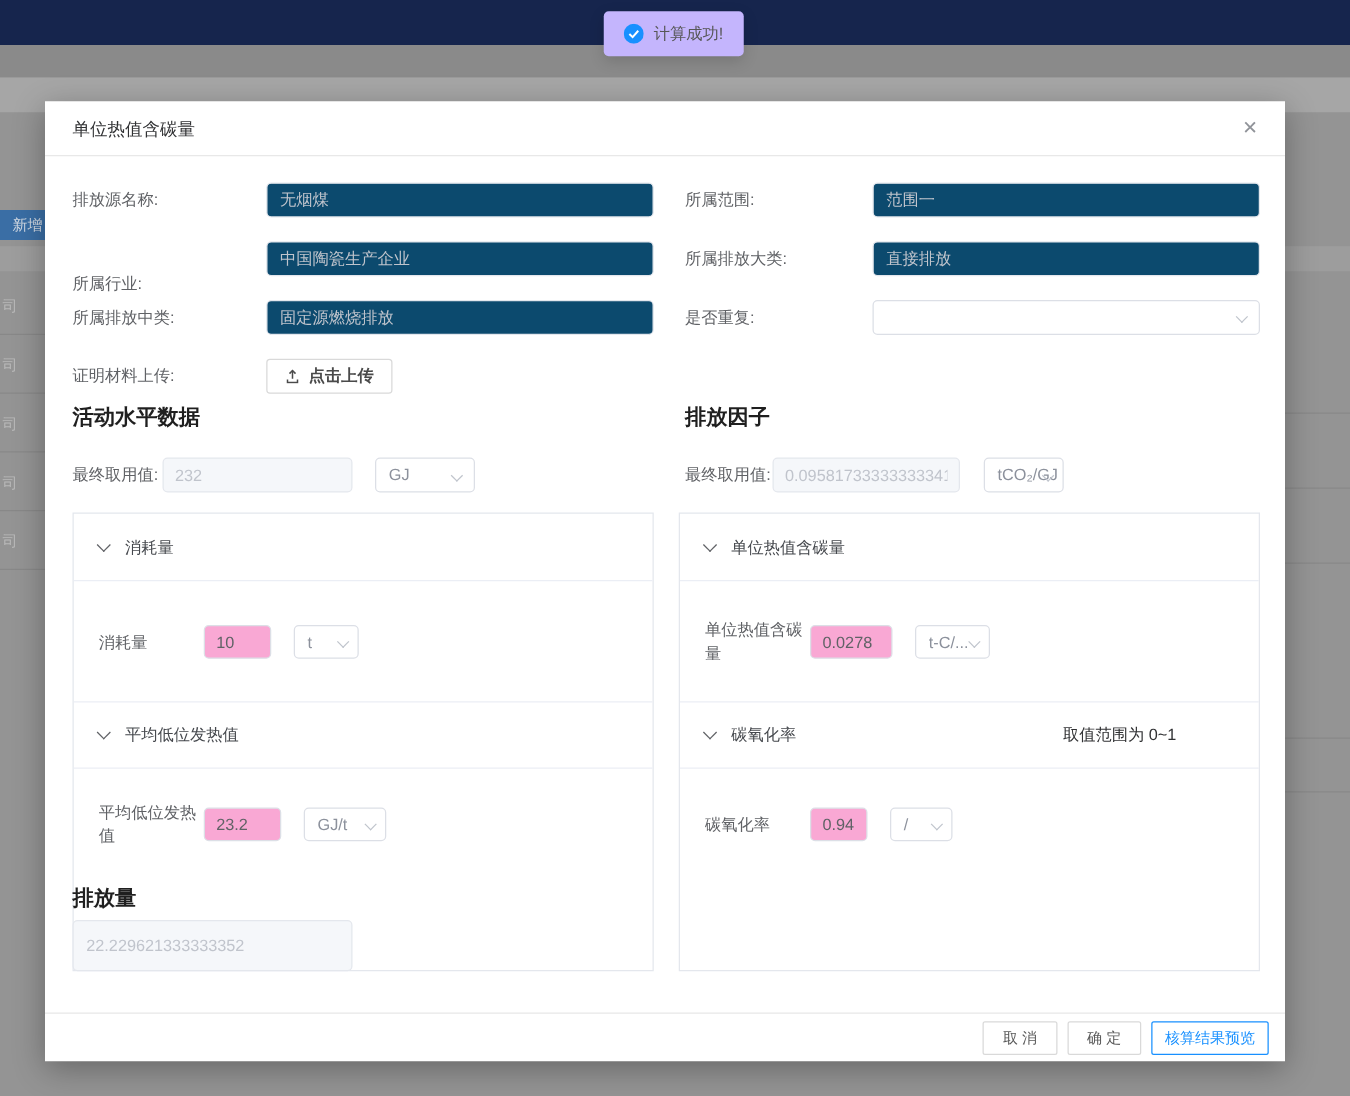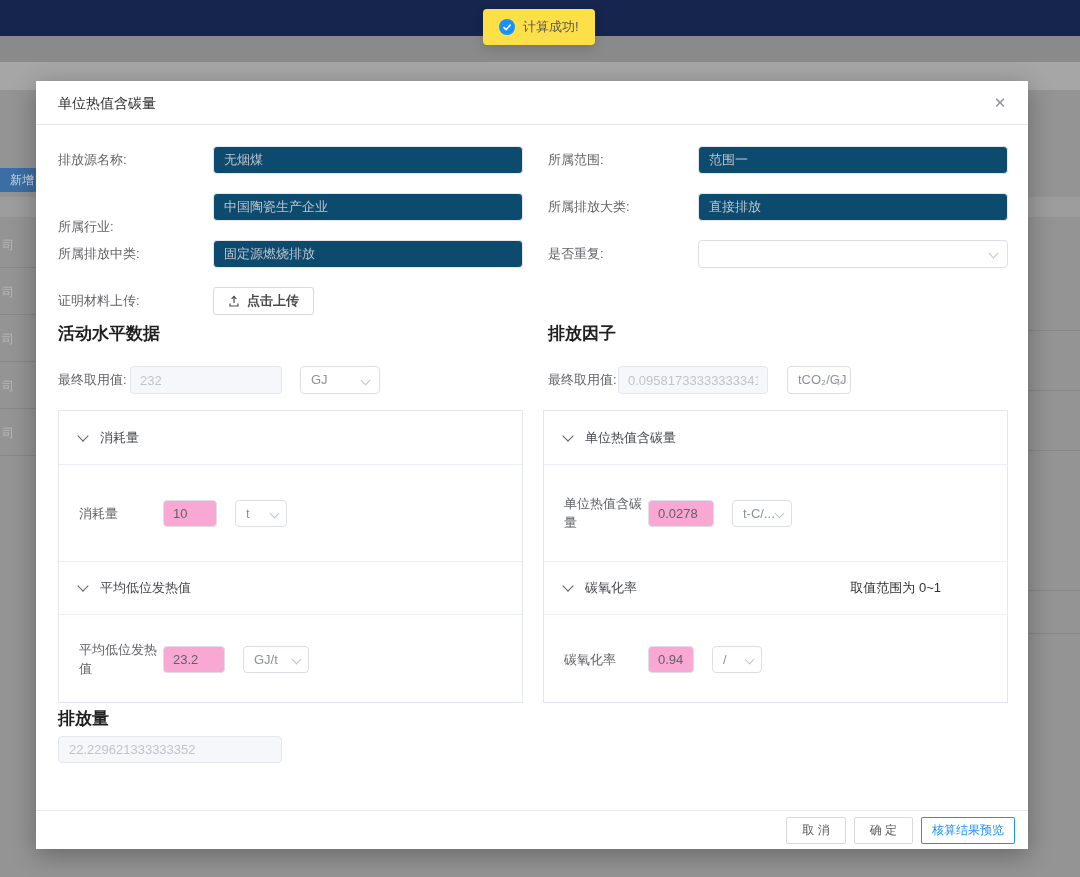--- a/index.html
+++ b/index.html
@@ -11,21 +11,21 @@
   .topbar { position:absolute; left:0; top:0; width:1080px; height:36px; background:#16254d; }
   .bd-band { position:absolute; left:0; top:36px; width:1080px; height:26px; background:#8a8a8a; }
   .bd-strip { position:absolute; left:0; top:62px; width:1080px; height:28px; background:#a6a6a6; }
   .bd-content { position:absolute; left:0; top:90px; width:1080px; height:787px; background:#949494; }
   .bd-add-btn { position:absolute; left:0; top:168px; width:48px; height:24px; background:#3a6ea5; color:#d4dbe4; font-size:12px; line-height:24px; padding-left:10px; }
   .bd-thead { position:absolute; left:0; top:197px; width:1080px; height:20px; background:#9d9d9d; }
   .bd-row { position:absolute; left:0; width:36px; height:46px; border-bottom:1px solid #888888; color:#b9b9b9; font-size:12px; line-height:46px; padding-left:2px; }
   .bd-line { position:absolute; background:#888888; }
 
   
-  .toast { position:absolute; left:483px; top:9px; height:36px; background:#fde047; border-radius:4px; box-shadow:0 4px 12px rgba(0,0,0,.15); display:flex; align-items:center; gap:8px; padding:0 16px; z-index:30; }
+  .toast { position:absolute; left:483px; top:9px; height:36px; background:#c4b5fd; border-radius:4px; box-shadow:0 4px 12px rgba(0,0,0,.15); display:flex; align-items:center; gap:8px; padding:0 16px; z-index:30; }
   .toast-text { font-size:13px; color:#575757; white-space:nowrap; }
 
   
   .modal { position:absolute; left:36px; top:81px; width:992px; height:768px; background:#ffffff; box-shadow:0 6px 24px rgba(0,0,0,.3); z-index:20; }
   .m-header { position:absolute; left:0; top:0; width:100%; height:44px; border-bottom:1px solid #e8e8e8; }
   .m-title { position:absolute; left:22px; top:0; line-height:44px; font-size:14px; color:#303133; }
   .m-close { position:absolute; right:18px; top:12px; width:20px; height:20px; font-size:15px; color:#909399; text-align:center; line-height:20px; cursor:pointer; }
 
   .f-label { position:absolute; width:150px; height:28px; line-height:28px; font-size:13px; color:#606266; }
   .f-input { position:absolute; height:28px; border:1px solid #e4e7ed; background:#0c4a6e; border-radius:4px; color:#c0c4cc; font-size:13px; padding:0 10px; font-family:inherit; width:310px; }
@@ -33,37 +33,37 @@
   .chev { display:inline-block; width:7px; height:7px; border-right:1.4px solid #bfc4cc; border-bottom:1.4px solid #bfc4cc; transform:rotate(45deg); }
   .sel-chev { position:absolute; right:10px; top:9px; }
 
   .upload-btn { position:absolute; left:177px; top:206px; height:28px; padding:0 14px; background:#ffffff; border:1px solid #d9d9d9; border-radius:3px; display:flex; align-items:center; gap:7px; font-size:13px; color:#4a4a4a; font-weight:bold; cursor:pointer; }
 
   .sec-heading { position:absolute; font-size:17px; font-weight:bold; color:#1f1f1f; }
   .fv-label { position:absolute; height:28px; line-height:28px; font-size:13px; color:#606266; }
   .fv-input { position:absolute; height:28px; border:1px solid #e4e7ed; background:#f5f7fa; border-radius:4px; color:#c0c4cc; font-size:13px; padding:0 9px; font-family:inherit; }
   .unit-select { position:absolute; height:28px; border:1px solid #dcdfe6; background:#ffffff; border-radius:4px; font-size:13px; color:#8c919c; line-height:26px; padding-left:10px; }
 
-  .panel { position:absolute; top:329px; width:465px; height:293px; border:1px solid #e4e7ed; }
+  .panel { position:absolute; top:329px; width:465px; height:367px; border:1px solid #e4e7ed; }
   .p-head { height:54px; display:flex; align-items:center; padding:0 20px; gap:13px; }
   .p-head.bordered { border-top:1px solid #ebeef5; border-bottom:1px solid #ebeef5; }
   .p-head.first { border-bottom:1px solid #ebeef5; }
   .p-title { font-size:13px; color:#45484d; }
   .p-chev { width:8px; height:8px; border-right:1.4px solid #606266; border-bottom:1.4px solid #606266; transform:rotate(45deg); margin-top:-4px; flex:none; }
   .p-note { margin-left:auto; margin-right:46px; font-size:13px; color:#303133; }
   .p-body { display:flex; align-items:center; padding:0 20px; }
   .p-body.b1 { height:96px; }
   .p-body.b2 { height:88px; }
   .p-label { width:84px; font-size:13px; color:#606266; line-height:19px; flex:none; }
   .p-input { height:27px; border:1px solid #dcdfe6; background:#f9a8d4; border-radius:4px; font-size:13px; color:#606266; padding:0 9px; font-family:inherit; flex:none; }
   .p-unit { height:27px; border:1px solid #dcdfe6; background:#fff; border-radius:4px; font-size:13px; color:#8c919c; line-height:25px; padding-left:10px; position:relative; flex:none; margin-left:18px; }
   .p-unit .chev { position:absolute; right:8px; top:9px; }
 
   .em-heading { position:absolute; left:22px; top:626px; font-size:17px; font-weight:bold; color:#1f1f1f; }
-  .em-input { position:absolute; left:22px; top:655px; width:224px; height:27px; border:1px solid #e4e7ed; background:#f5f7fa; border-radius:4px; color:#c0c4cc; font-size:13px; padding:0 10px; font-family:inherit; }
+  .em-input { position:absolute; left:22px; top:655px; width:224px; height:41px; border:1px solid #e4e7ed; background:#f5f7fa; border-radius:4px; color:#c0c4cc; font-size:13px; padding:0 10px; font-family:inherit; }
 
   .m-footer { position:absolute; left:0; top:729px; width:100%; height:39px; border-top:1px solid #e8e8e8; display:flex; justify-content:flex-end; align-items:center; gap:8px; padding-right:13px; }
   .btn { height:27px; padding:0 15px; background:#fff; border:1px solid #d9d9d9; border-radius:2px; font-size:12px; color:#595959; cursor:pointer; font-family:inherit; }
   .btn.primary-ghost { border:1px solid #1890ff; color:#1890ff; padding:0 10px; }
 </style>
 </head>
 <body>
 
 <div class="stage">
 

